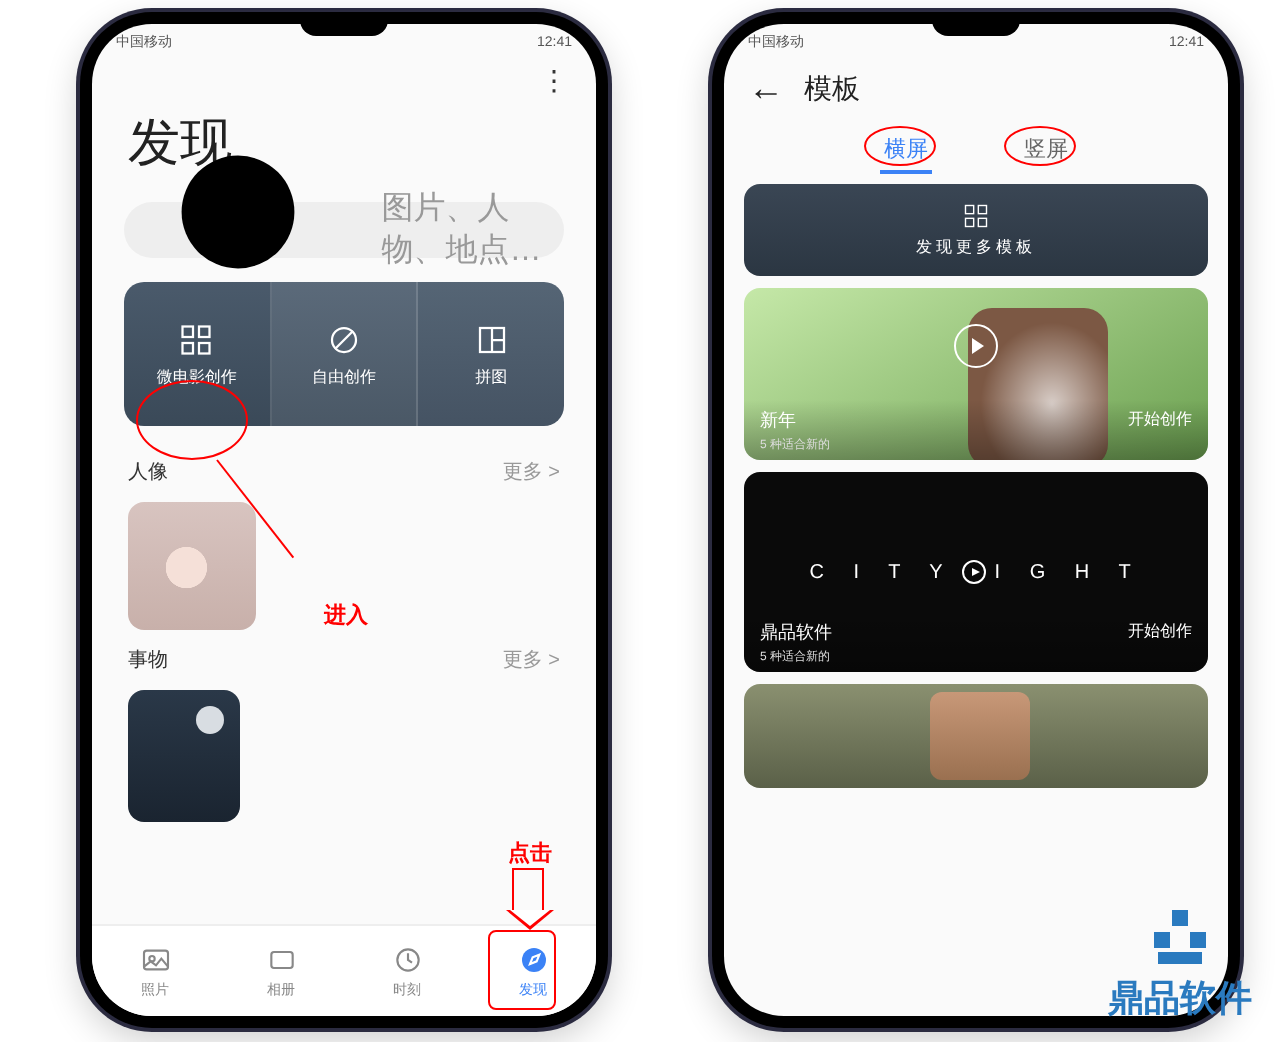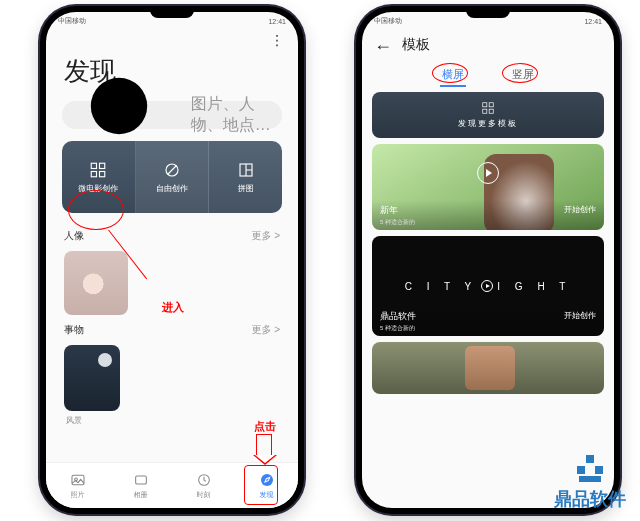--- a/index.html
+++ b/index.html
@@ -273,21 +273,20 @@
       <span>人像</span>
       <span class="more">更多 &gt;</span>
     </div>
     <div class="thumb face"></div>
 
     <div class="section">
       <span>事物</span>
       <span class="more">更多 &gt;</span>
     </div>
     <div class="thumb moon"></div>
-    <div class="thumb-cap">风景</div>
 
     <div class="bottom-nav">
       <div class="nav-item">
         <svg viewBox="0 0 24 24">
             <rect x="3" y="5" width="18" height="14" rx="2"></rect>
             <circle cx="9" cy="11" r="2"></circle>
             <path d="M3 17l5-4 4 3 4-5 5 6"></path>
           </svg>
         <span>照片</span>
       </div>

